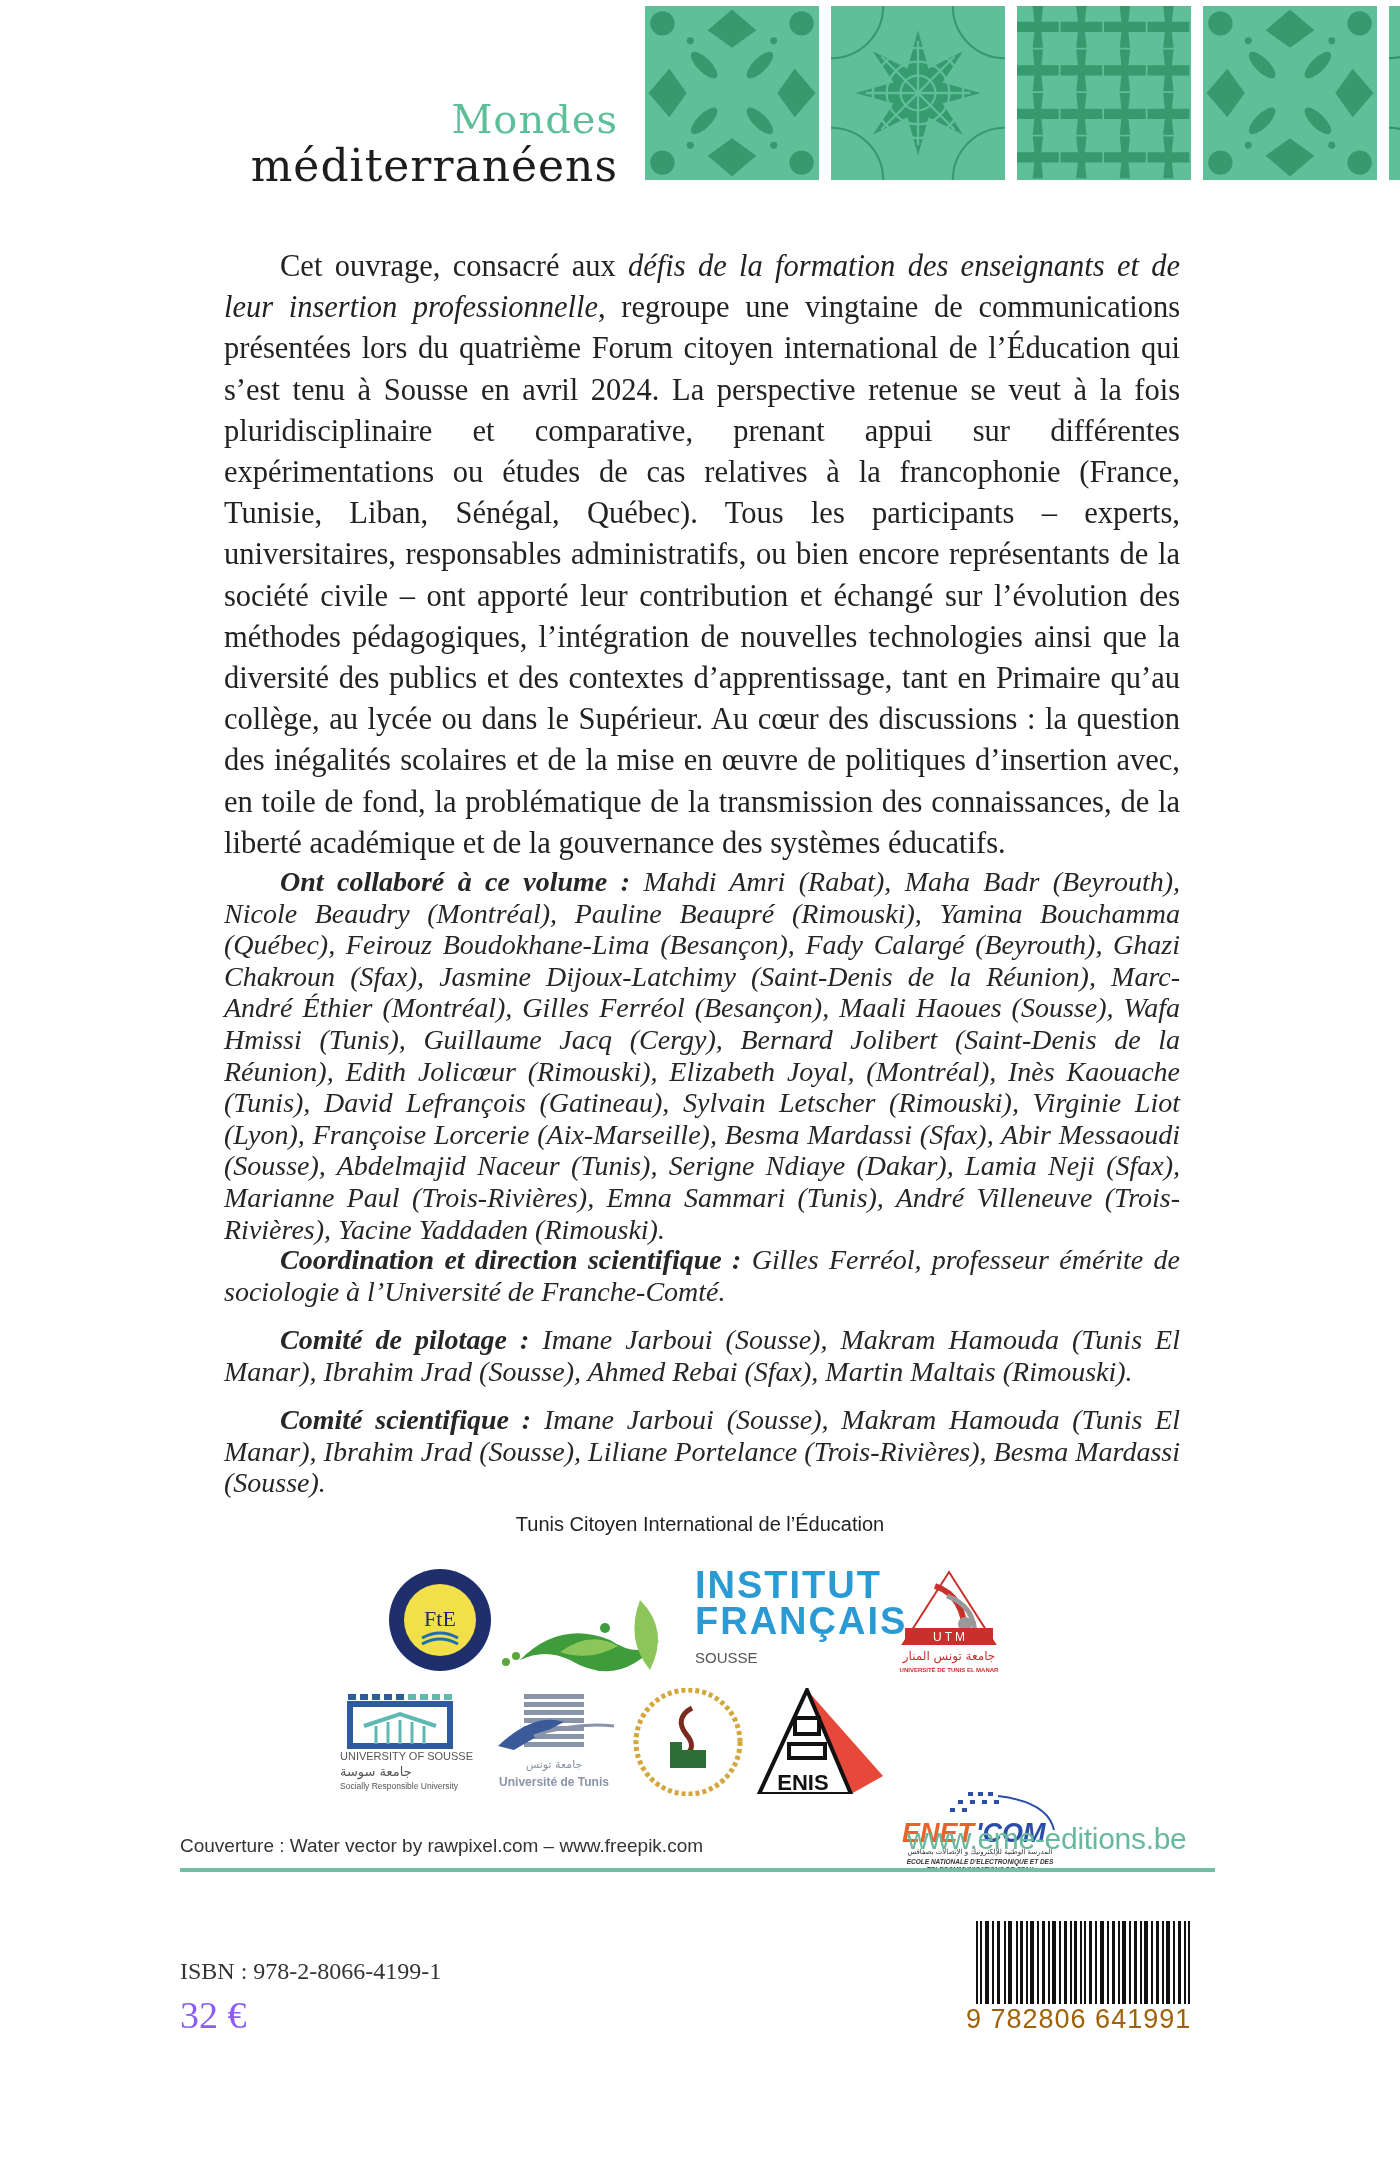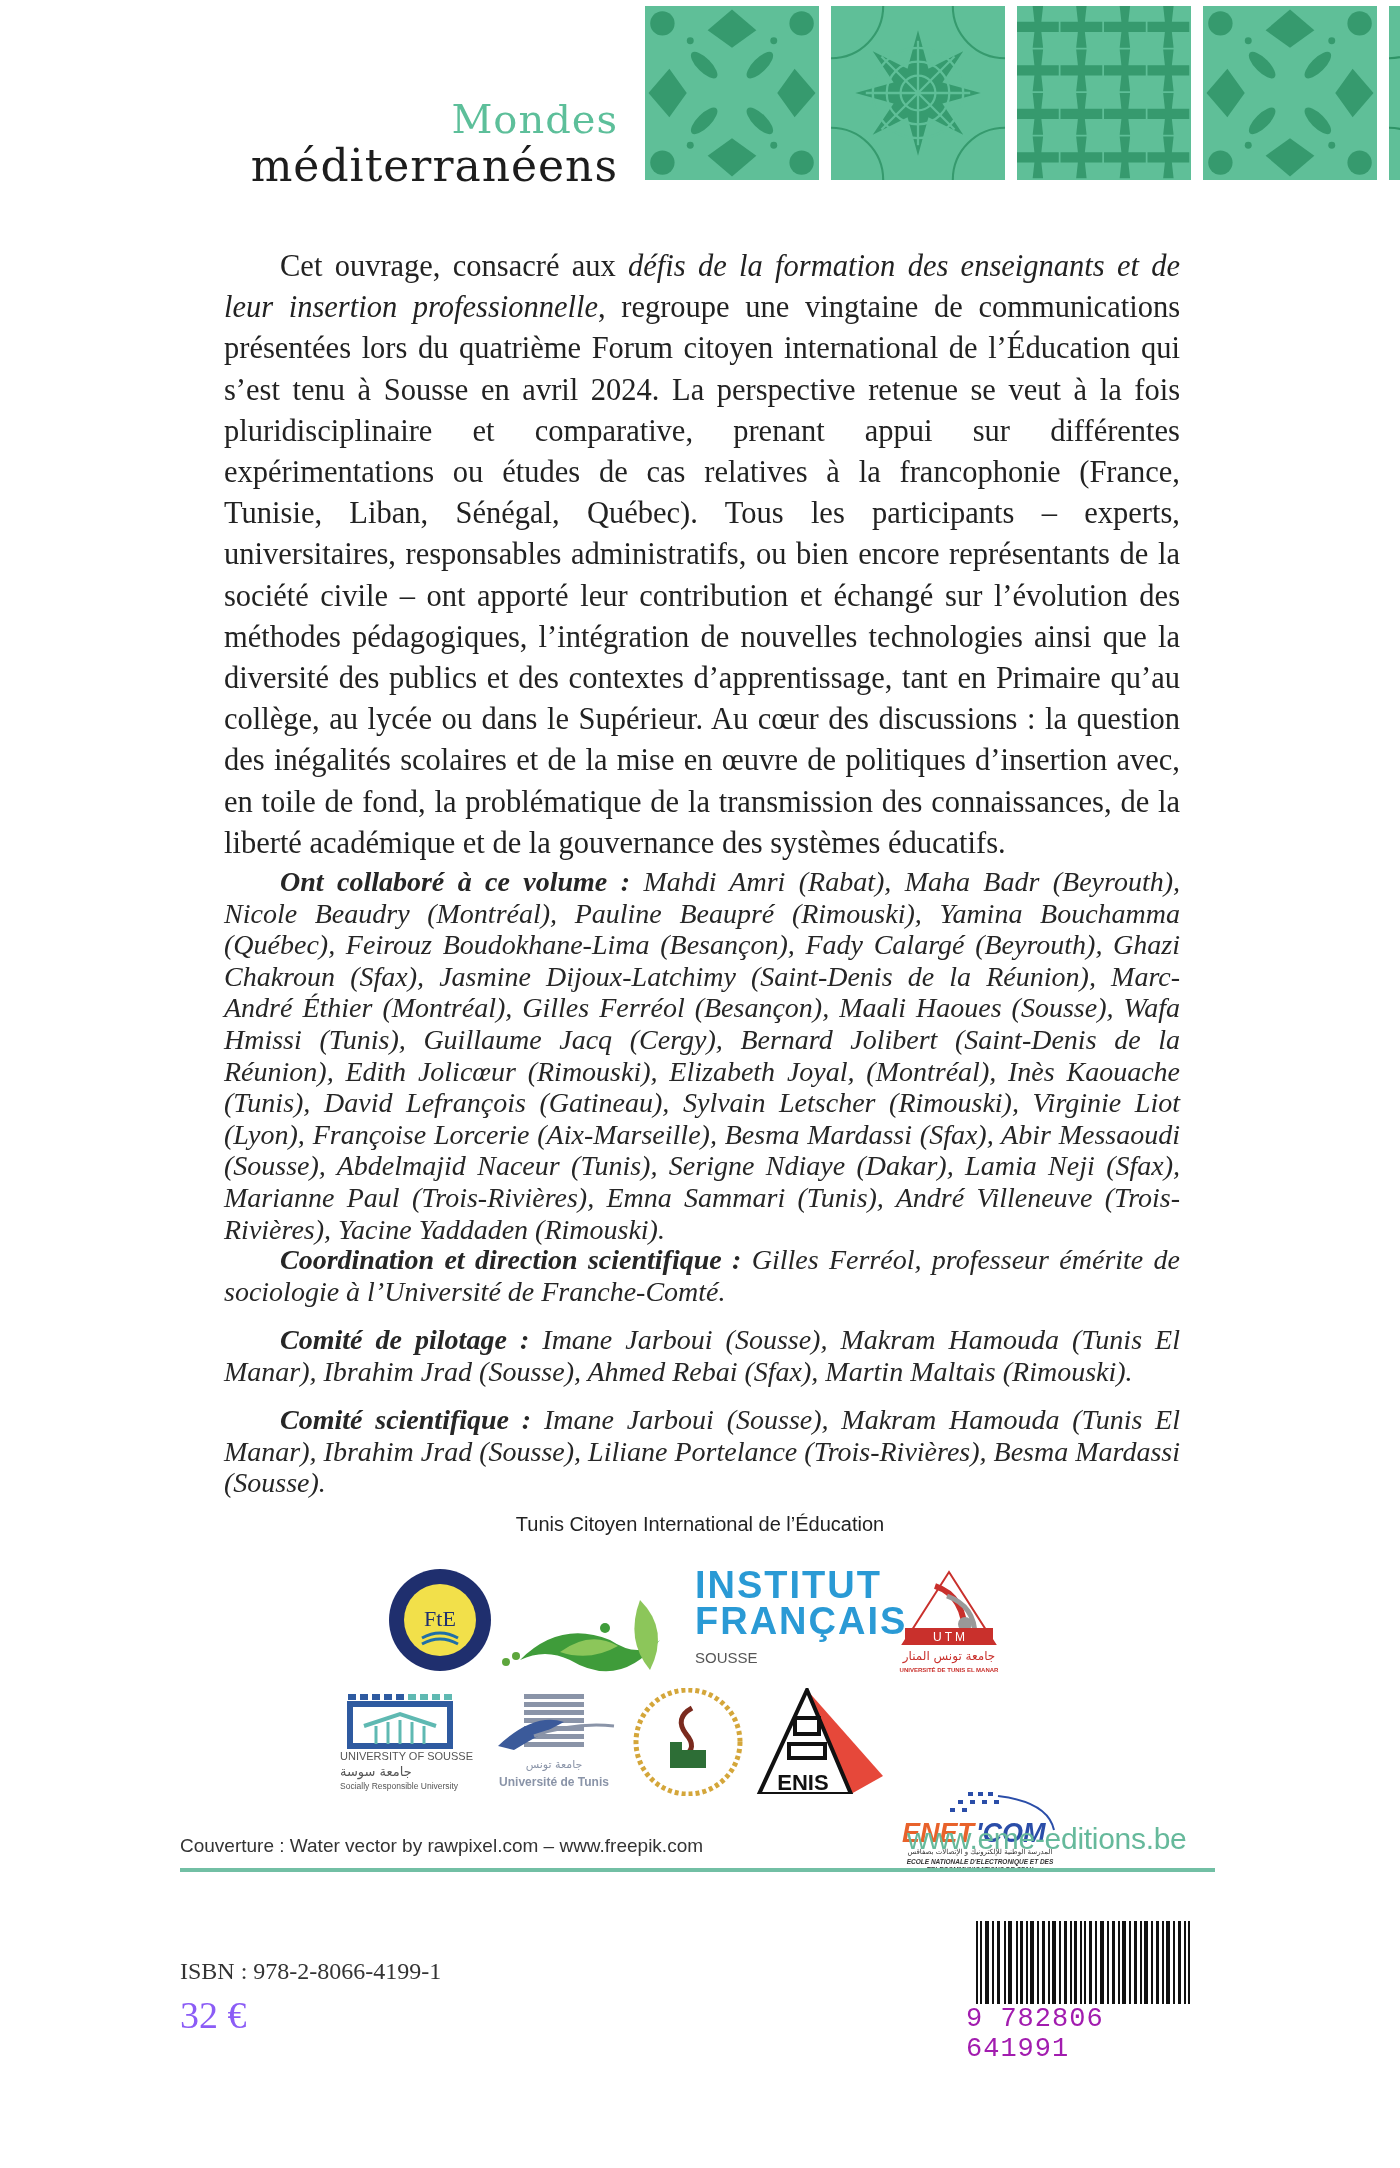--- a/index.html
+++ b/index.html
@@ -28,21 +28,21 @@
   .logo { position:absolute; }
 
   .cover-credit { position:absolute; top:1835px; left:180px; font-family:"Liberation Sans", sans-serif; font-size:19px; color:#333; }
   .website { position:absolute; top:1822px; left:907px; font-family:"Liberation Sans", sans-serif; font-size:30px; color:#66b99b; letter-spacing:-0.3px; }
   .rule { position:absolute; top:1868px; left:180px; width:1035px; height:4px; background:#72bfa4; }
 
   .isbn { position:absolute; top:1958px; left:180px; font-family:Liberation Serif, serif; font-size:24px; color:#333; }
   .price { position:absolute; top:1993px; left:180px; font-family:"Liberation Serif", serif; font-size:38px; color:#8b5cf6; }
 
   .barcode { position:absolute; top:1921px; left:966px; width:250px; height:112px; }
-  .barcode-digits { position:absolute; top:2004px; left:966px; width:250px; font-family:Liberation Mono, monospace; font-size:27px; color:#a21caf; letter-spacing:1px; background:#fff; line-height:30px; }
+  .barcode-digits { position:absolute; top:2004px; left:966px; width:250px; font-family:Liberation Sans, sans-serif; font-size:27px; color:#a16207; letter-spacing:1px; background:#fff; line-height:30px; }
 </style>
 </head>
 <body>
 
 <div class="tile" style="left:645px">
   <svg viewBox="0 0 100 100">
     <g fill="#2f9467" opacity="0.85">
       <path d="M50 2 L64 14 L50 24 L36 14 Z"></path>
         <path d="M50 98 L64 86 L50 76 L36 86 Z"></path>
       <path d="M2 50 L14 36 L24 50 L14 64 Z"></path>

